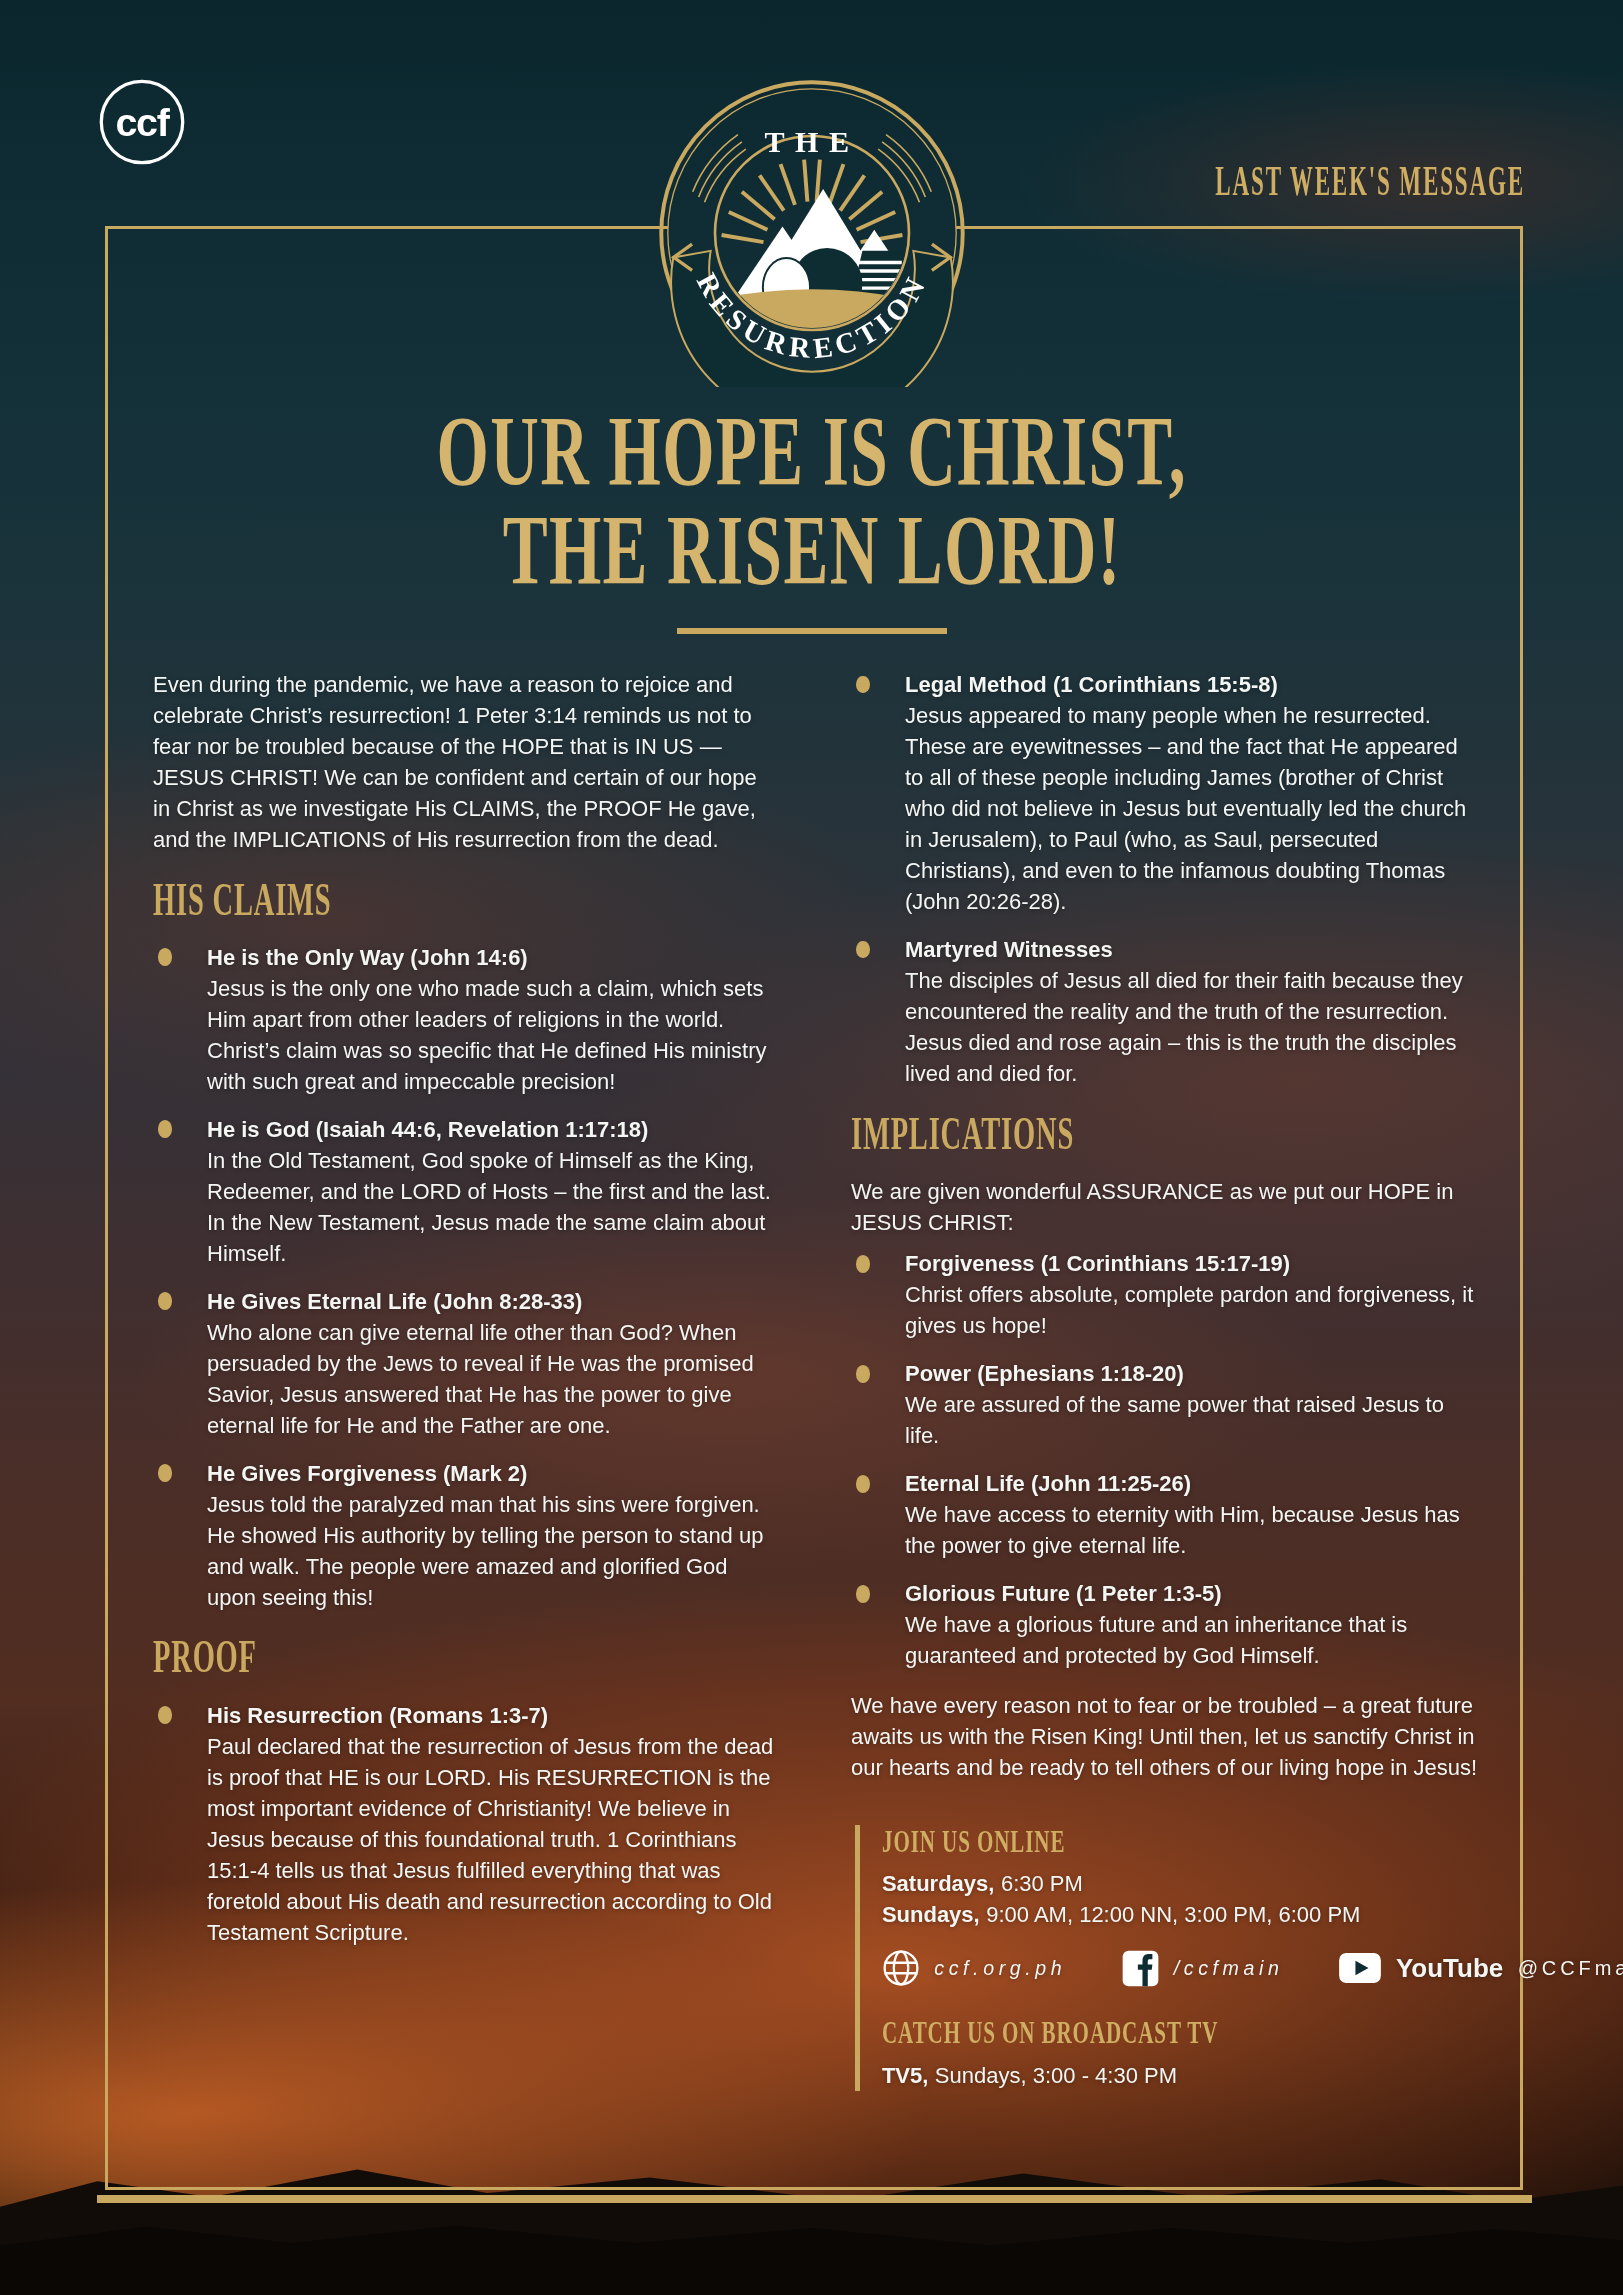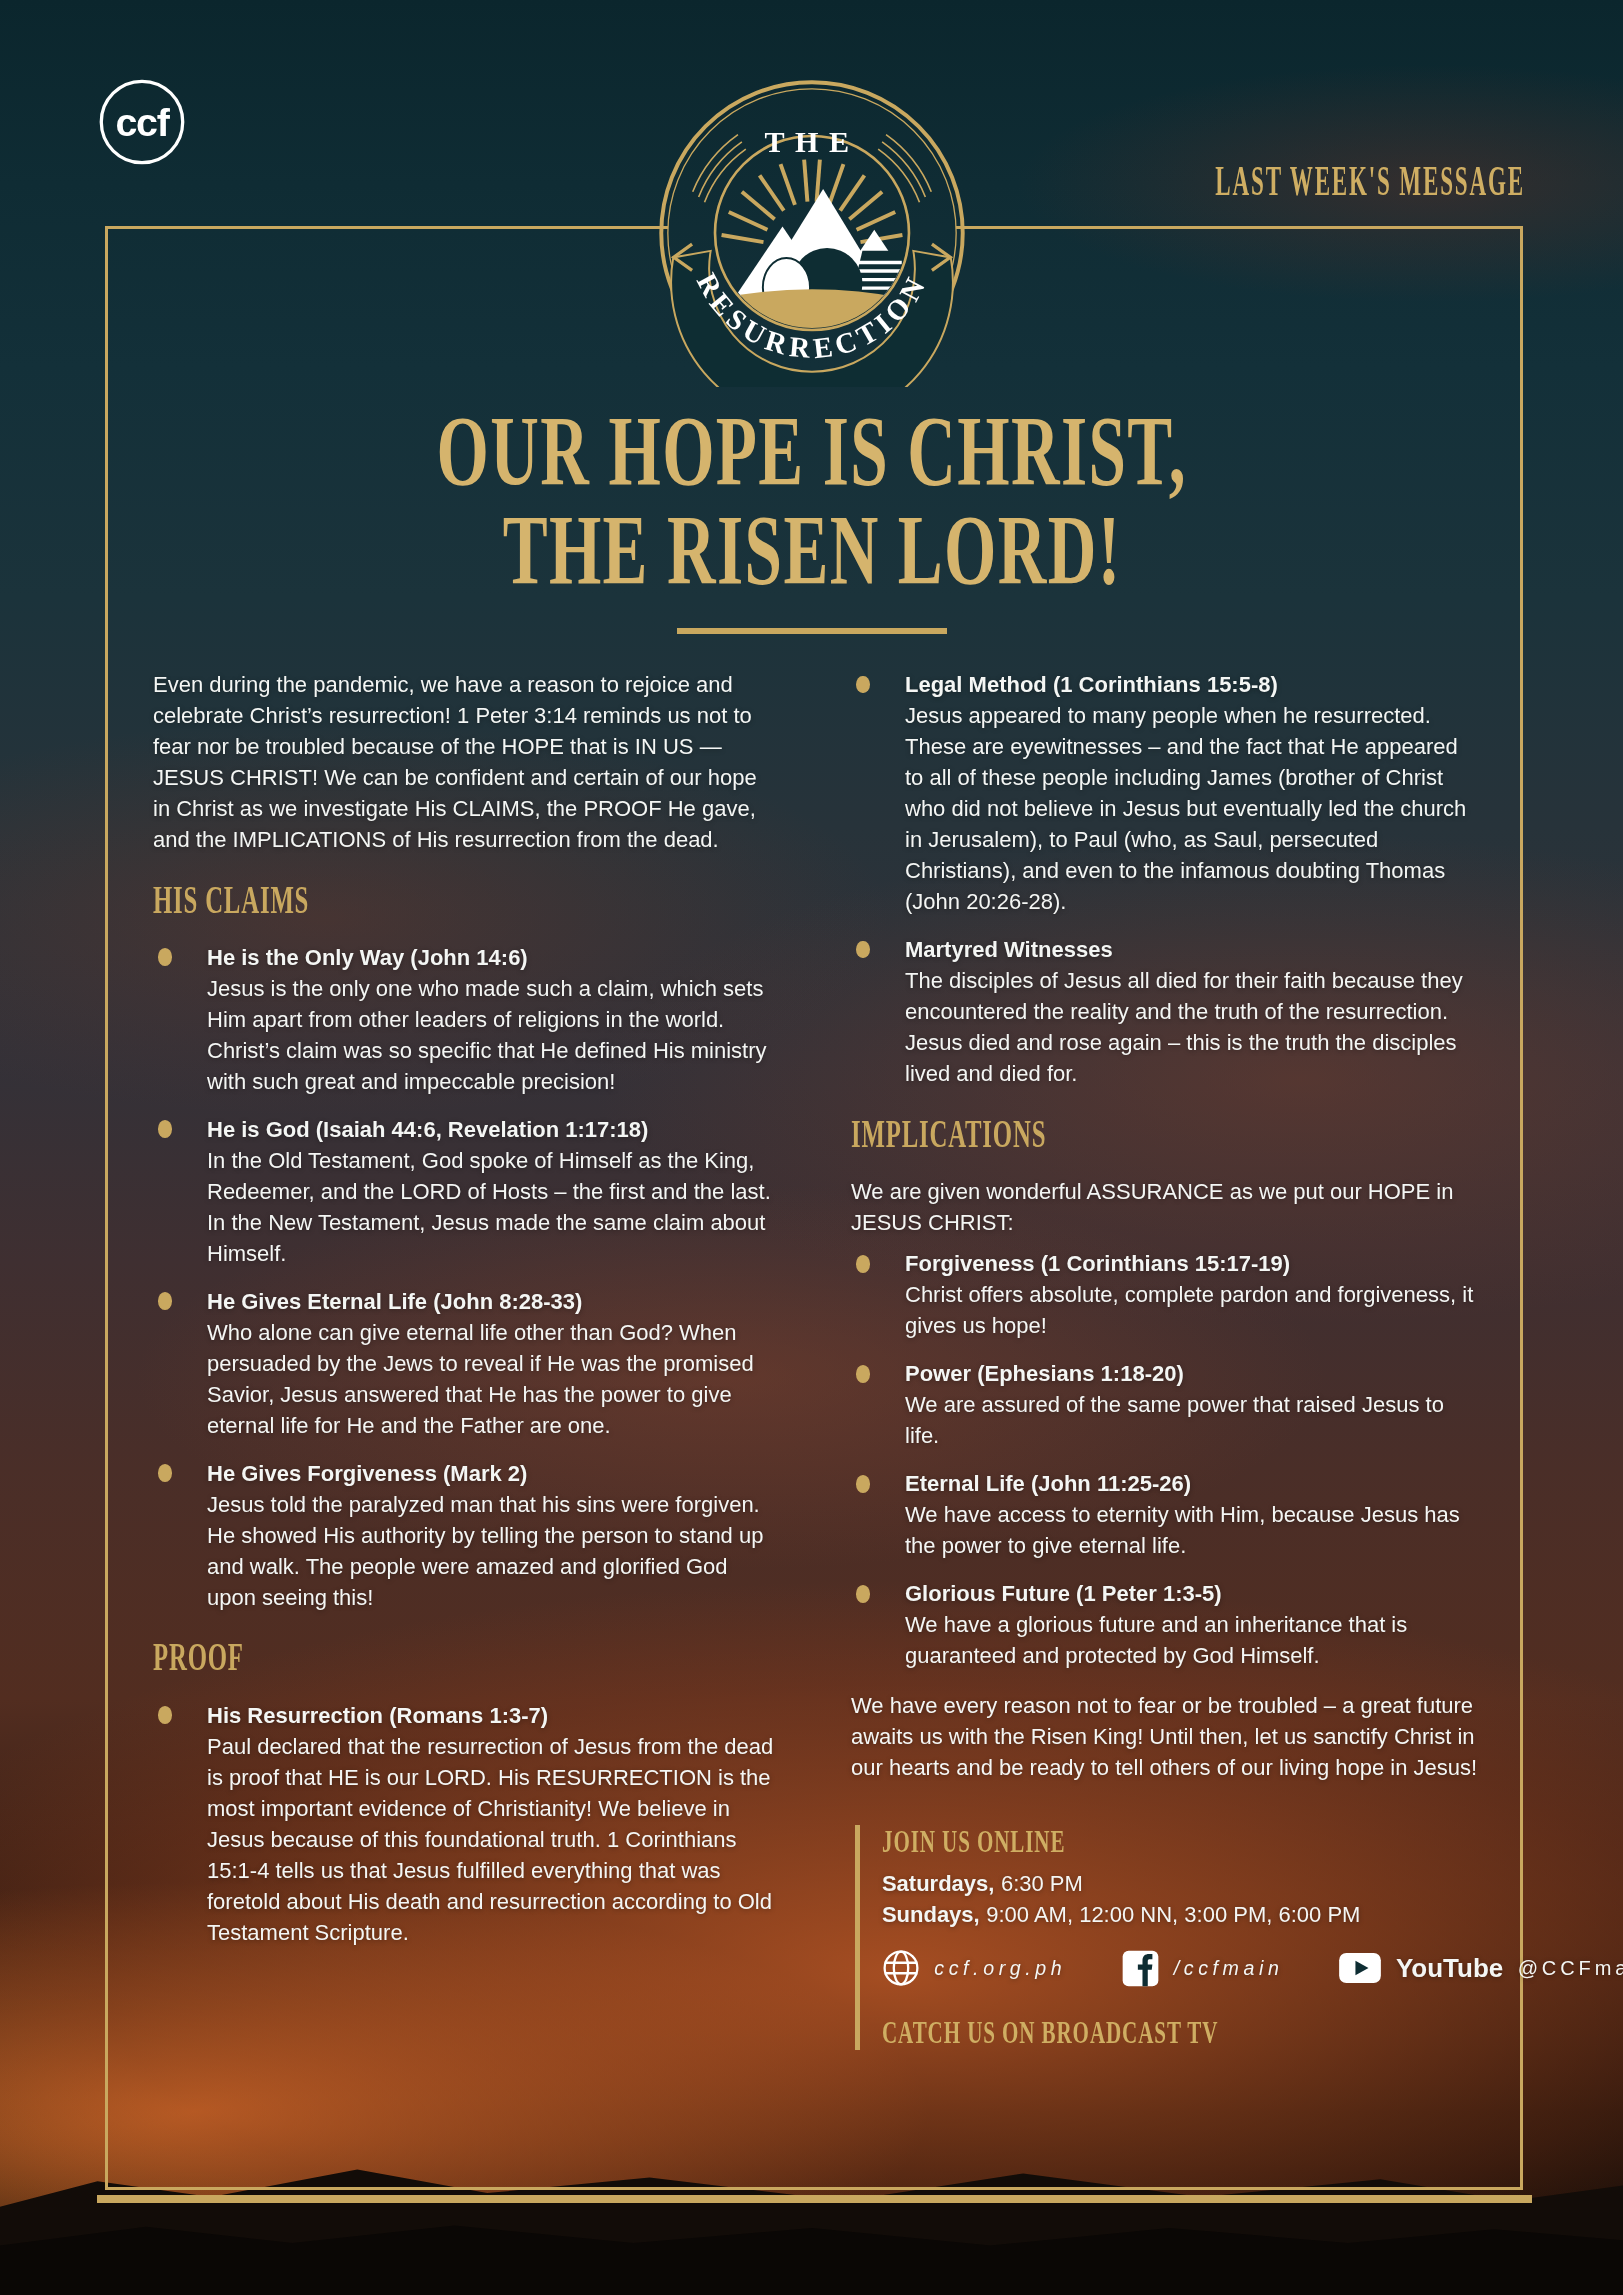--- a/index.html
+++ b/index.html
@@ -44,21 +44,21 @@
   .ccf-logo{position:absolute;left:98px;top:78px;z-index:4;}
 
   
   .badge{position:absolute;left:658px;top:79px;z-index:5;}
 
   
   .col{position:absolute;top:669px;z-index:4;font-size:22px;line-height:31px;text-shadow:0 1.3px 5.2px rgba(0,0,0,.35);}
   .col-left{left:153px;width:622px;}
   .col-right{left:851px;width:628px;}
   .para{margin:0 0 10.5px 0;}
-  .sec-head{color:#c9a85f;font-size:40px;line-height:48px;margin:19.6px 0 18.3px 0;letter-spacing:1.3px;text-shadow:none;}
+  .sec-head{color:#c9a85f;font-size:46px;line-height:48px;margin:19.6px 0 18.3px 0;letter-spacing:1.3px;text-shadow:none;}
   .sec-head .cond{transform:scaleX(.62);}
   .items{margin:0;}
   .item{position:relative;padding-left:54px;margin-bottom:17px;}
   .dot{position:absolute;left:5.2px;top:6.5px;width:13.7px;height:17.7px;border-radius:50%;background:#c9a85f;}
   .item-head{font-weight:bold;}
   .closing{margin-top:18.3px;}
 
   
   .footer-block{margin-top:42px;margin-left:3.9px;border-left:5.2px solid #c9a85f;padding-left:22px;}
   .f-head{color:#cfae63;font-size:31px;line-height:34px;letter-spacing:1.3px;margin:0 0 9.2px 0;text-shadow:none;}
@@ -298,17 +298,20 @@
             <polygon points="25,12 45,23 25,34" fill="#0e2d33"></polygon>
           </svg>
           <span class="yt-word">YouTube</span>
           <span class="yt-handle">@CCFmainTV</span>
         </div>
       </div>
 
       <div class="f-head">
         <span class="cond">CATCH US ON BROADCAST TV</span>
       </div>
+      <div class="tv-line">
+        <span class="b">TV5,</span><span>Sundays, 3:00 - 4:30 PM</span>
+      </div>
     </div>
   </div>
 
 </div>
 
 
 </body></html>

